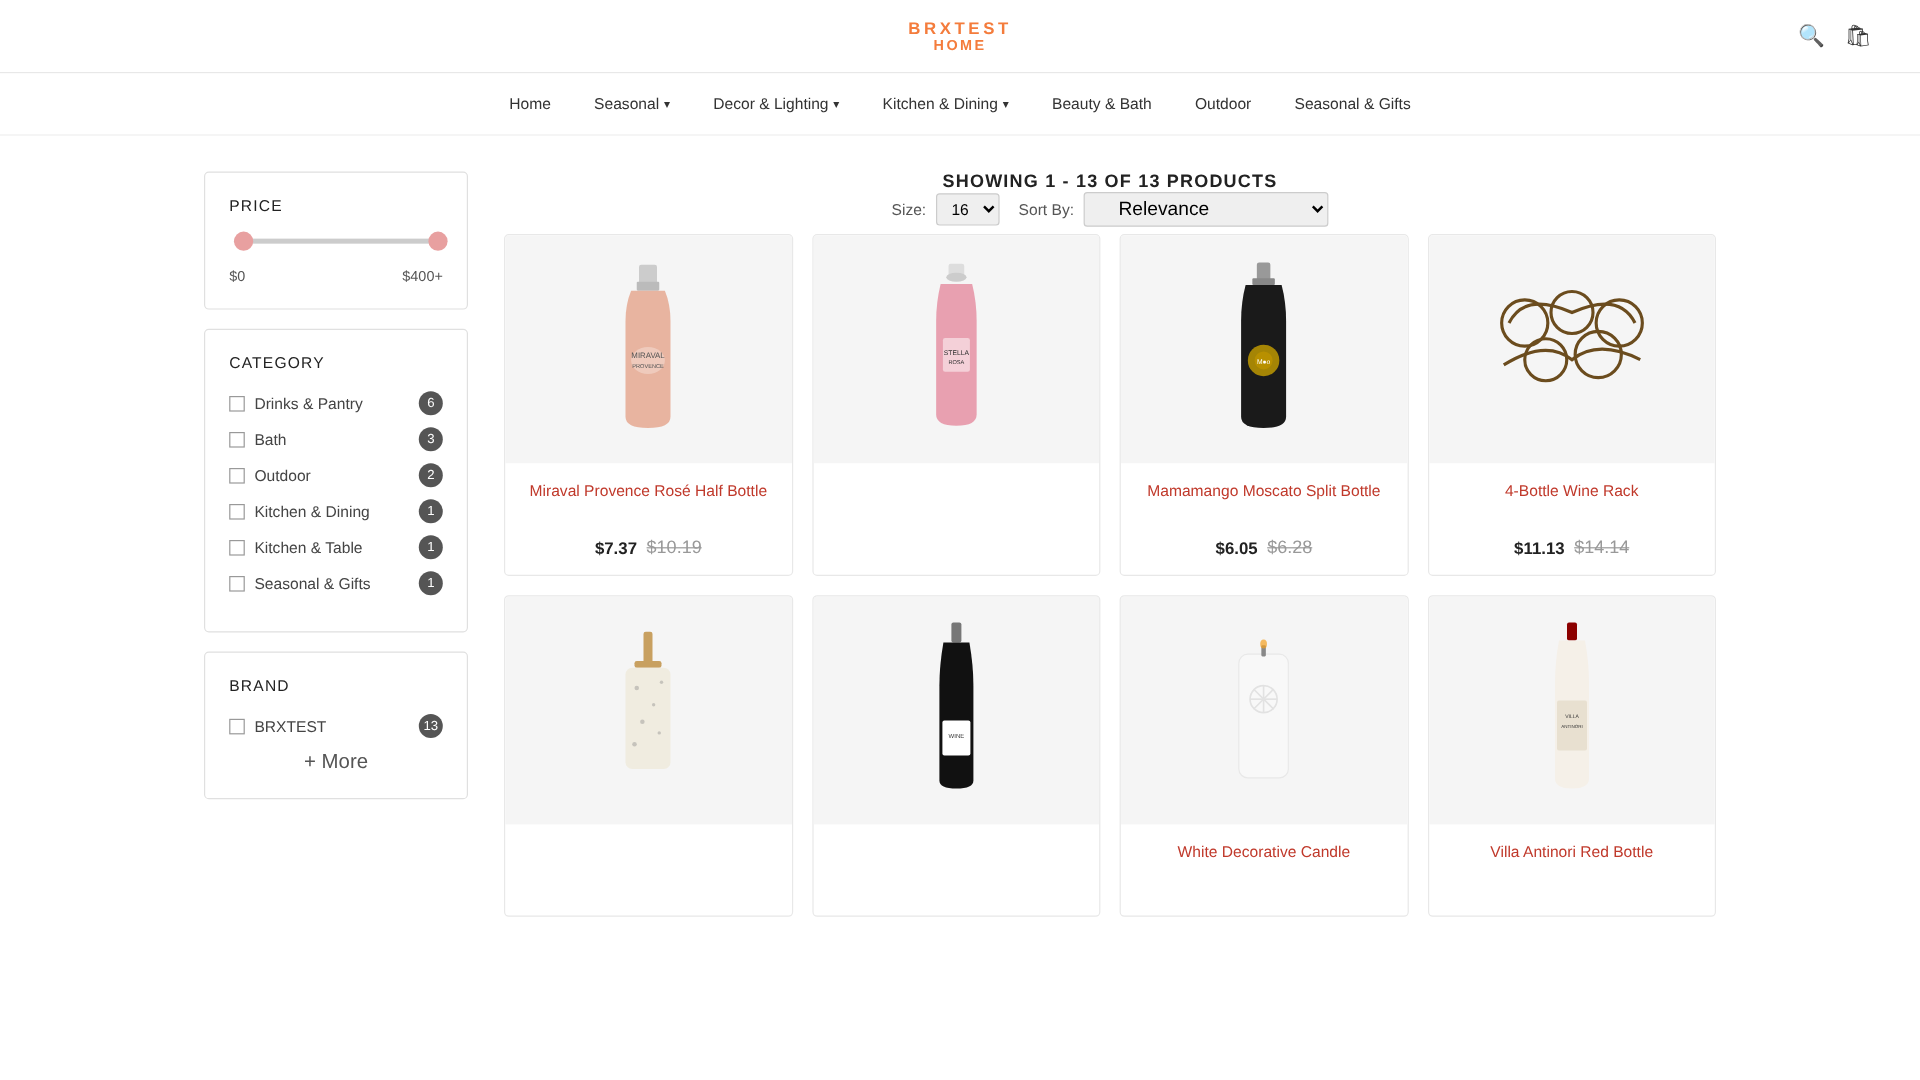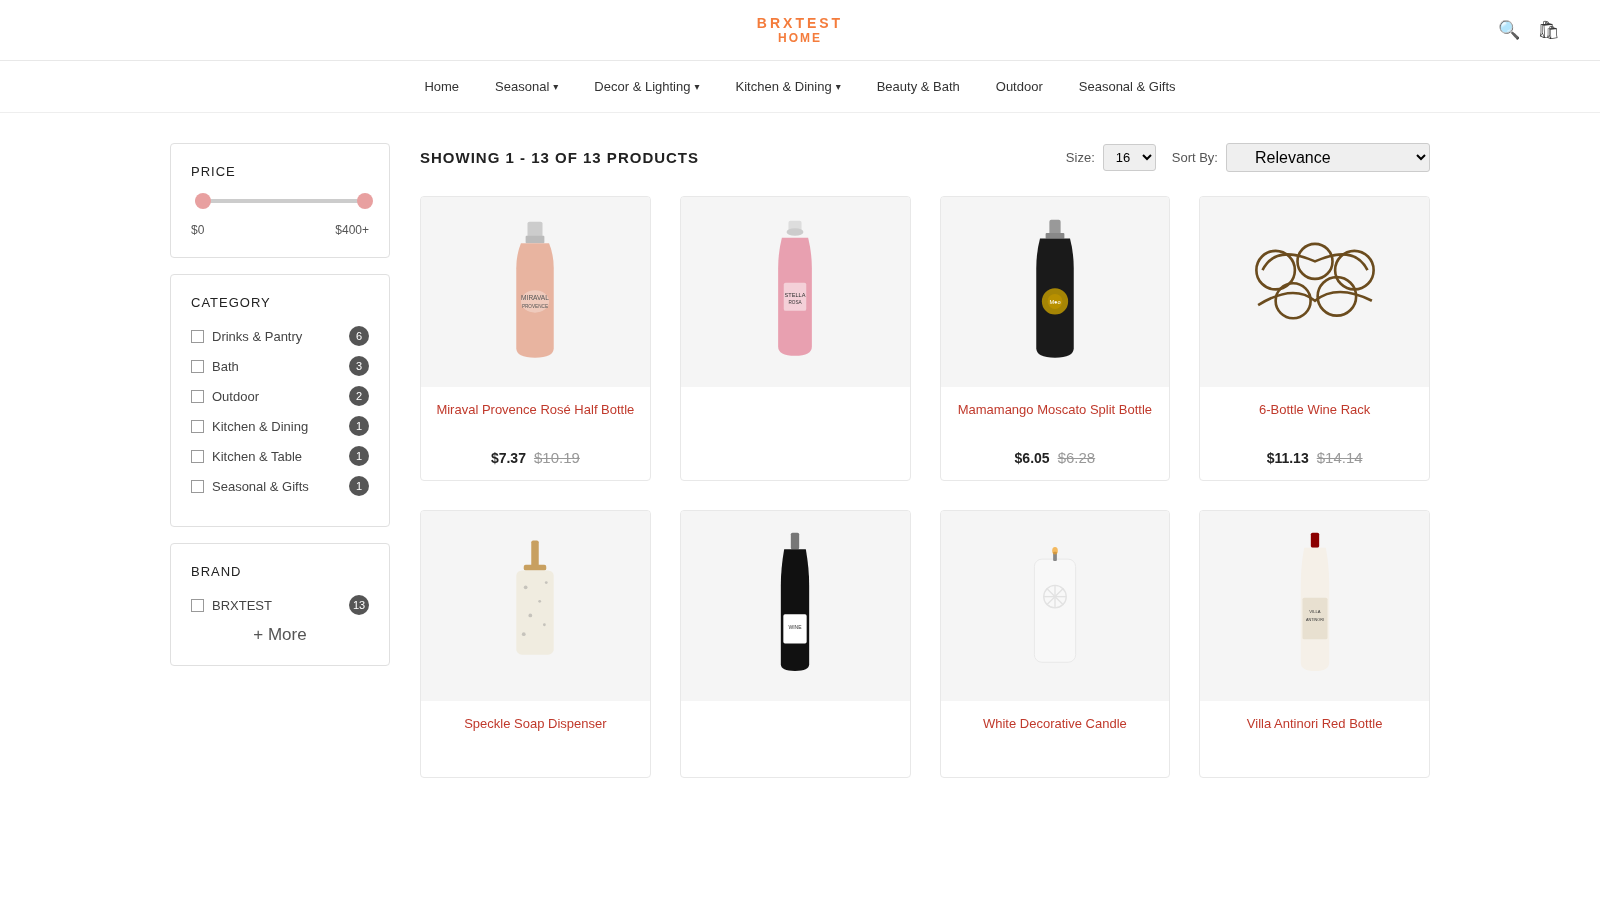--- a/index.html
+++ b/index.html
@@ -41,30 +41,30 @@
     .filter-checkbox { width: 13px; height: 13px; border: 1px solid #999; cursor: pointer; appearance: none; background: #fff; flex-shrink: 0; }
     .filter-label { font-size: 13px; color: #444; cursor: pointer; }
     .filter-count { background: #555; color: #fff; font-size: 11px; border-radius: 50%; width: 20px; height: 20px; display: flex; align-items: center; justify-content: center; flex-shrink: 0; }
 
     
     .more-link { text-align: center; margin-top: 8px; }
     .more-btn { font-size: 17px; color: #555; cursor: pointer; background: none; border: none; }
 
     
     .products-area { flex: 1; }
-    .products-header { display: flex; align-items: center; justify-content: space-between; margin-bottom: 24px; }
+    .products-header { display: flex; align-items: center; justify-content: space-between; margin-bottom: 6px; flex-direction: column; }
     .showing-text { font-size: 15px; font-weight: 700; letter-spacing: 1px; color: #222; }
     .header-controls { display: flex; align-items: center; gap: 16px; }
     .size-control { display: flex; align-items: center; gap: 8px; font-size: 13px; color: #555; }
     .size-select { border: 1px solid #ccc; border-radius: 3px; padding: 4px 8px; font-size: 13px; cursor: pointer; }
     .sort-control { display: flex; align-items: center; gap: 8px; font-size: 13px; color: #555; }
     .sort-select { border: 1px solid #ccc; border-radius: 3px; padding: 4px 28px 4px 24px; font-size: 16px; cursor: pointer; min-width: 120px; }
 
     
-    .product-grid { display: grid; grid-template-columns: repeat(4, 1fr); gap: 29px; }
+    .product-grid { display: grid; grid-template-columns: repeat(4, 1fr); gap: 16px; }
     .product-card { border: 1px solid #e8e8e8; border-radius: 4px; overflow: hidden; cursor: pointer; transition: box-shadow 0.2s; }
     .product-image { height: 190px; background: #f5f5f5; display: flex; align-items: center; justify-content: center; overflow: hidden; }
     .product-info { padding: 14px 12px; text-align: center; }
     .product-name { font-size: 13px; color: #c0392b; font-weight: 500; margin-bottom: 12px; line-height: 1.4; min-height: 36px; }
     .product-prices { display: flex; align-items: center; justify-content: center; gap: 8px; }
     .product-price { font-size: 14px; font-weight: 600; color: #222; }
     .product-original { font-size: 15px; color: #999; text-decoration: line-through; }
 
     
     .bottle-svg { width: 80px; height: 150px; }
@@ -294,21 +294,21 @@
               <circle cx="80" cy="30" r="20"></circle>
               <circle cx="125" cy="40" r="22"></circle>
               <circle cx="55" cy="75" r="20"></circle>
               <circle cx="105" cy="70" r="22"></circle>
               <path d="M20,40 Q35,10 80,30 Q125,10 140,40"></path>
               <path d="M15,80 Q55,55 80,75 Q105,55 145,75"></path>
             </g>
           </svg>
         </div>
         <div class="product-info">
-          <div class="product-name">6-Bottle Wine Rack</div>
+          <div class="product-name">4-Bottle Wine Rack</div>
           <div class="product-prices">
             <span class="product-price">$11.13</span>
             <span class="product-original">$14.14</span>
           </div>
         </div>
       </div>
 
       <div class="product-card">
         <div class="product-image">
           <svg viewBox="0 0 80 160" xmlns="http://www.w3.org/2000/svg" style="width:80px;height:150px;">
@@ -318,26 +318,20 @@
 
             <rect x="20" y="42" width="40" height="90" rx="6" fill="#f0ece0"></rect>
 
             <circle cx="30" cy="60" r="2" fill="#888" opacity="0.4"></circle>
             <circle cx="45" cy="75" r="1.5" fill="#888" opacity="0.4"></circle>
             <circle cx="35" cy="90" r="2" fill="#888" opacity="0.4"></circle>
             <circle cx="50" cy="100" r="1.5" fill="#888" opacity="0.4"></circle>
             <circle cx="28" cy="110" r="2" fill="#888" opacity="0.4"></circle>
             <circle cx="52" cy="55" r="1.5" fill="#888" opacity="0.4"></circle>
           </svg>
-        </div>
-        <div class="product-info">
-          <div class="product-name">Speckle Soap Dispenser</div>
-          <div class="product-prices">
-            <span class="product-price"></span>
-          </div>
         </div>
       </div>
 
       <div class="product-card">
         <div class="product-image">
           <svg class="bottle-svg" viewBox="0 0 80 180" xmlns="http://www.w3.org/2000/svg">
             <rect x="35" y="2" width="10" height="20" rx="2" fill="#777"></rect>
             <path d="M27,22 Q23,45 23,65 L23,160 Q23,168 40,168 Q57,168 57,160 L57,65 Q57,45 53,22 Z" fill="#111"></path>
             <rect x="26" y="100" width="28" height="35" rx="2" fill="#fff"></rect>
             <text x="40" y="118" text-anchor="middle" font-size="6" fill="#333">WINE</text>

